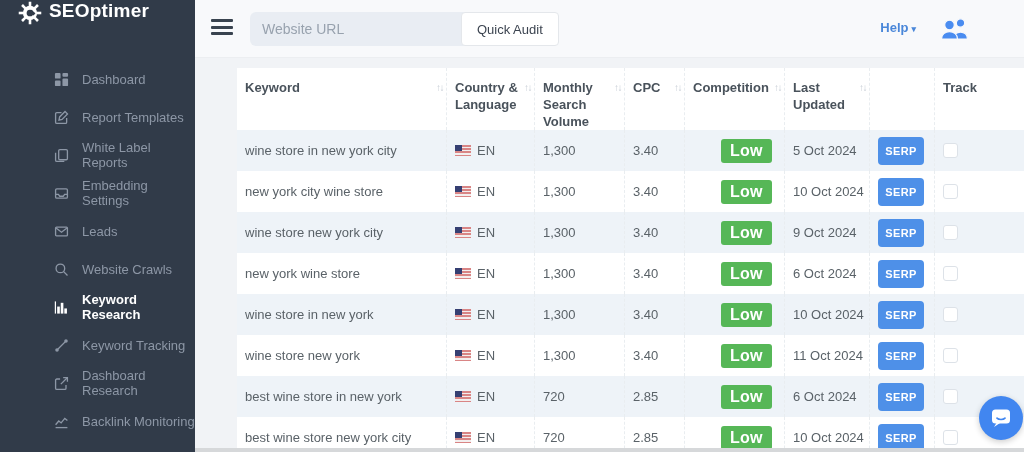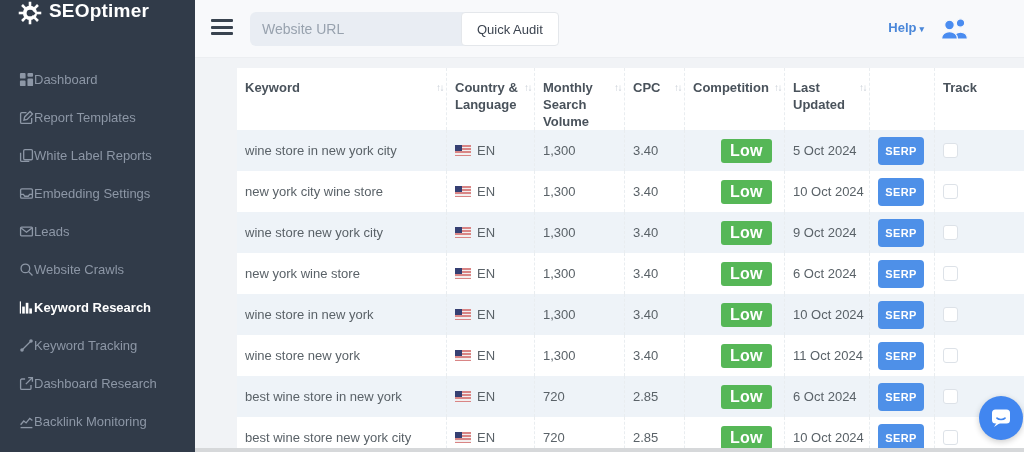--- a/index.html
+++ b/index.html
@@ -10,22 +10,22 @@
   }
   
   .sidebar {
     position:absolute; left:0; top:0; width:195px; height:452px;
     background:#313b49; z-index:3;
   }
   .logo { display:flex; align-items:flex-start; gap:6px; height:58px; padding-left:17px; }
   .logo-text { color:#fff; font-size:19px; font-weight:bold; letter-spacing:.2px; }
   .menu { padding-top:2px; }
   .side-item {
-    display:flex; align-items:center; height:38px; padding-left:19px;
-    color:#8d97a6; font-size:13px; cursor:pointer;
+    display:flex; align-items:center; gap:13px; height:38px; padding-left:10px;
+    color:#8d97a6; font-size:13px; cursor:pointer;margin-left:44px;
   }
   .side-item.active { color:#ffffff; font-weight:bold; }
   .side-item .ic { width:15px; height:15px; flex:0 0 15px; display:flex; }
   .side-item svg { width:15px; height:15px; }
   
   .topbar {
     position:absolute; left:195px; top:0; width:829px; height:58px;
     background:#f8f9fb; border-bottom:1px solid #eceef1; z-index:2;
   }
   .hamburger { position:absolute; left:16px; top:19px; width:24px; cursor:pointer; }
@@ -34,21 +34,21 @@
     position:absolute; left:55px; top:12px; width:236px; height:34px;
     background:#e9edf3; border:none; border-radius:6px; padding:0 12px;
     font-family:"Liberation Sans",sans-serif; font-size:14px; color:#3c4450; outline:none;
   }
   .url-input::placeholder { color:#98a2ae; }
   .quick-audit {
     position:absolute; left:266px; top:12px; height:34px; padding:0 15px;
     background:#ffffff; border:1px solid #e4e7eb; border-radius:4px;
     font-family:"Liberation Sans",sans-serif; font-size:13px; color:#3c4450; cursor:pointer;
   }
-  .help { position:absolute; right:100px; top:20px; color:#4a87d9; font-size:13px; font-weight:bold; cursor:pointer; }
+  .help { position:absolute; right:108px; top:20px; color:#4a87d9; font-size:13px; font-weight:bold; cursor:pointer; }
   .help .caret { font-size:9px; margin-left:3px; }
   .people { position:absolute; right:52px; top:15px; width:34px; height:26px; cursor:pointer; }
   
   .content { position:absolute; left:195px; top:58px; width:829px; height:394px; background:#f1f3f6; overflow:hidden;padding-left:36px; }
   .card { position:absolute; left:42px; top:10px; width:787px; height:460px; background:#fff; }
   .thead { display:flex; height:62px; background:#fff; }
   .th {
     position:relative; padding:12px 14px 0 8px; font-size:13px; font-weight:bold;
     color:#49525b; line-height:1.3; cursor:pointer;
   }

